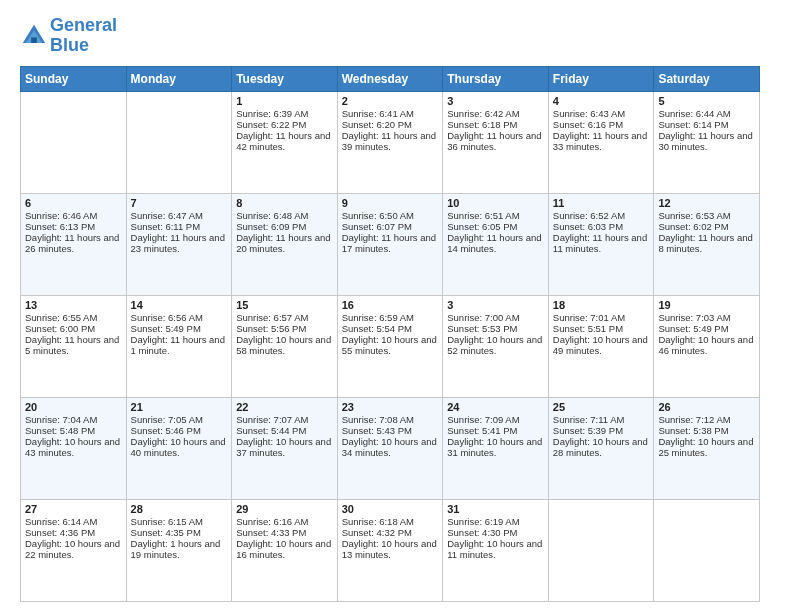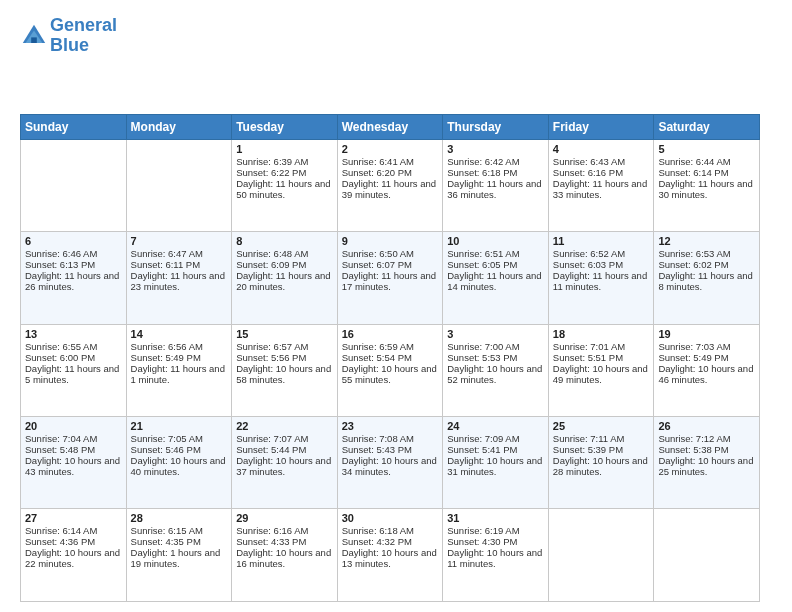--- a/index.html
+++ b/index.html
@@ -9,21 +9,20 @@
       width: 792px;
       height: 612px;
       overflow: hidden;
     }
     .page {
       width: 792px;
       height: 612px;
       padding: 16px 32px 10px 20px;
       display: flex;
       flex-direction: column;
-      gap: 48px;
     }
     .header {
       display: flex;
       justify-content: space-between;
       align-items: flex-start;
       margin-bottom: 10px;
     }
     .logo {
       display: flex;
       align-items: center;
@@ -125,21 +124,21 @@
           <th>Saturday</th>
         </tr>
     </thead>
     <tbody id="calendar-body">
     <tr>
           <td class="empty"></td>
           <td class="empty"></td>
           <td><span class="day-num">1</span>
         <span>Sunrise: 6:39 AM</span><br>
         <span>Sunset: 6:22 PM</span><br>
-        <span>Daylight: 11 hours and 50 minutes.</span></td>
+        <span>Daylight: 11 hours and 42 minutes.</span></td>
           <td><span class="day-num">2</span>
         <span>Sunrise: 6:41 AM</span><br>
         <span>Sunset: 6:20 PM</span><br>
         <span>Daylight: 11 hours and 39 minutes.</span></td>
           <td><span class="day-num">3</span>
         <span>Sunrise: 6:42 AM</span><br>
         <span>Sunset: 6:18 PM</span><br>
         <span>Daylight: 11 hours and 36 minutes.</span></td>
           <td><span class="day-num">4</span>
         <span>Sunrise: 6:43 AM</span><br>

